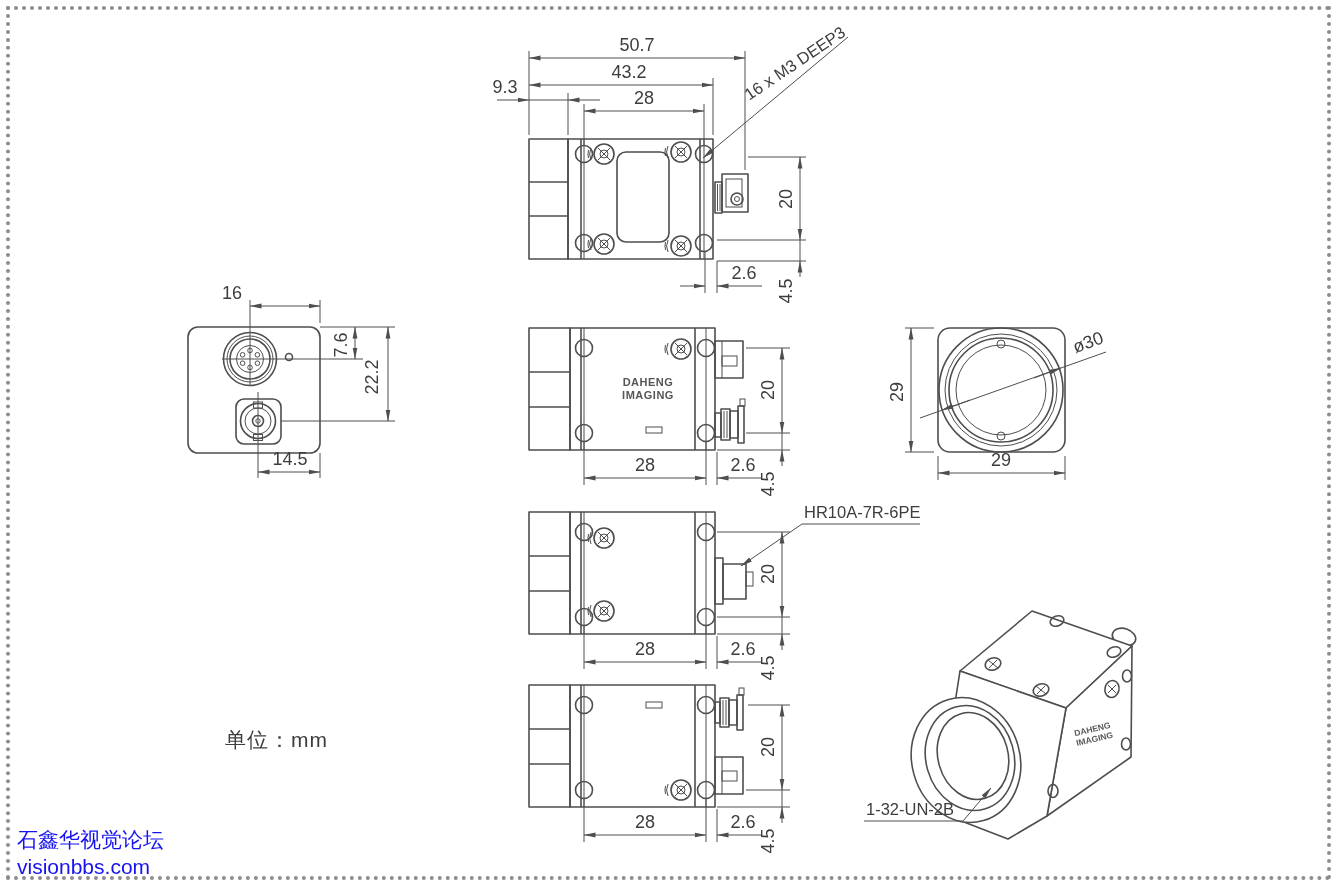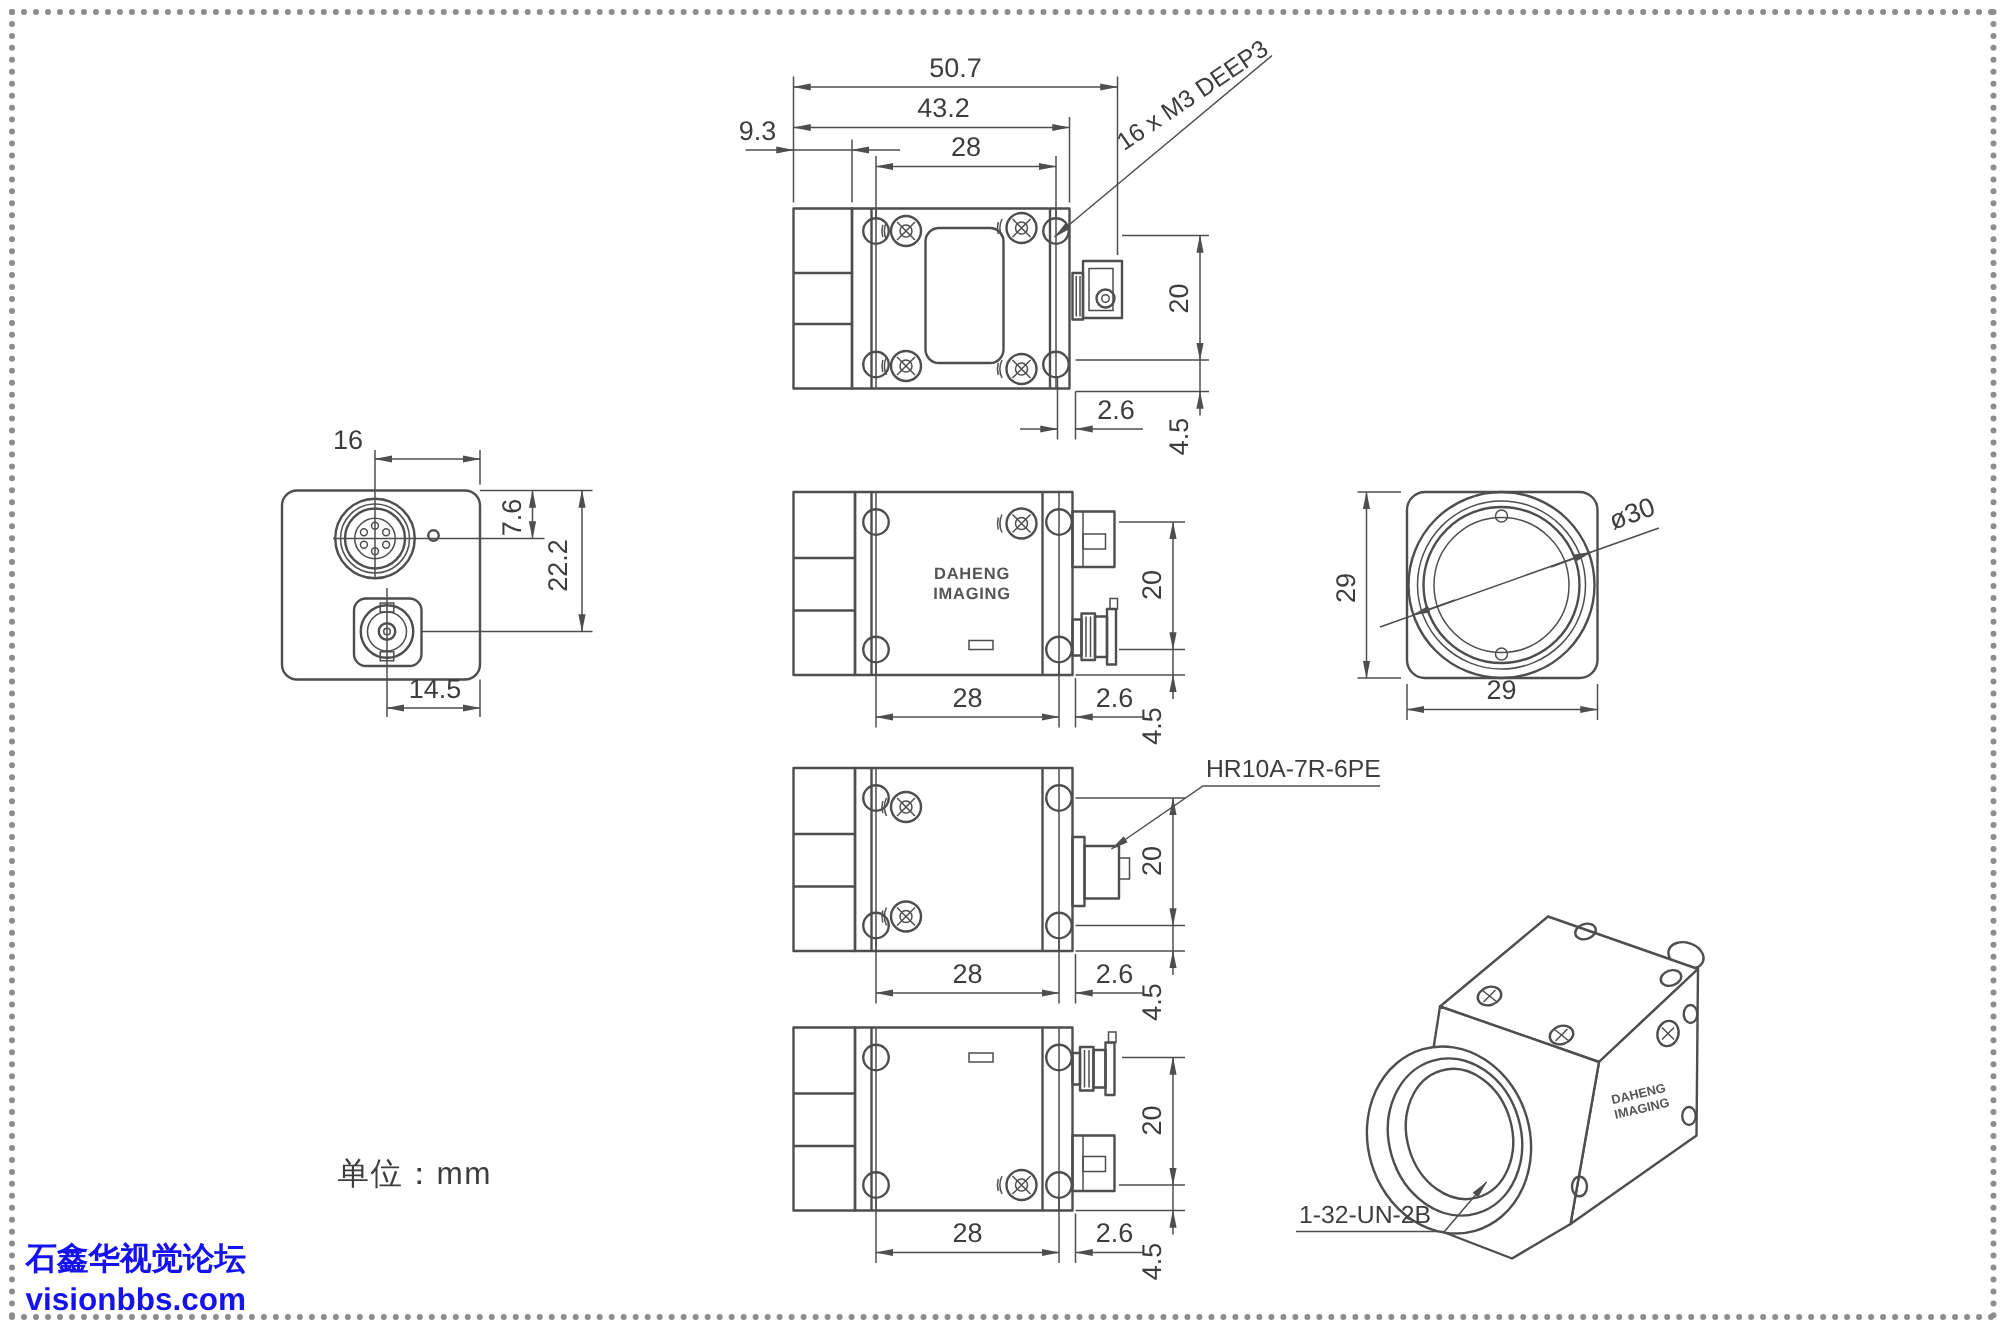--- a/index.html
+++ b/index.html
@@ -8,22 +8,22 @@
   .frame{position:absolute;inset:6px;border:4px dotted var(--border);pointer-events:none;}
   svg.sheet{position:absolute;left:0;top:0;}
   .ln{fill:none;stroke:var(--line);stroke-width:1.6;stroke-linejoin:round;}
   .lt{fill:none;stroke:var(--line);stroke-width:1;}
   .fw{fill:#fff;stroke:var(--line);stroke-width:1.6;stroke-linejoin:round;}
   text{fill:var(--txt);stroke:none;}
   .dim{font-size:18px;}
   .note{font-size:16.5px;}
   .logo{font-size:11px;font-weight:bold;fill:#565656;letter-spacing:.5px;}
   .logosm{font-size:8.5px;font-weight:bold;fill:#565656;}
-  .unit{position:absolute;left:225px;top:768px;font-size:21px;color:var(--txt);letter-spacing:1px;}
-  .wm{position:absolute;left:17px;top:826px;font-weight:bold;font-size:21px;line-height:27px;color:var(--accent);}
+  .unit{position:absolute;left:225px;top:726px;font-size:21px;color:var(--txt);letter-spacing:1px;}
+  .wm{position:absolute;left:17px;top:826px;font-weight:normal;font-size:21px;line-height:27px;color:var(--accent);}
 </style>
 </head>
 <body>
 
 <div class="frame"></div>
 
 <svg class="sheet" width="1337" height="886" viewBox="0 0 1337 886">
   <defs>
     <marker id="arw" viewBox="0 0 12 6" refX="11.5" refY="3" markerWidth="12" markerHeight="6" orient="auto-start-reverse" markerUnits="userSpaceOnUse">
       <path d="M0,0.6 L12,3 L0,5.4 Z" style="fill:var(--line)"></path>

